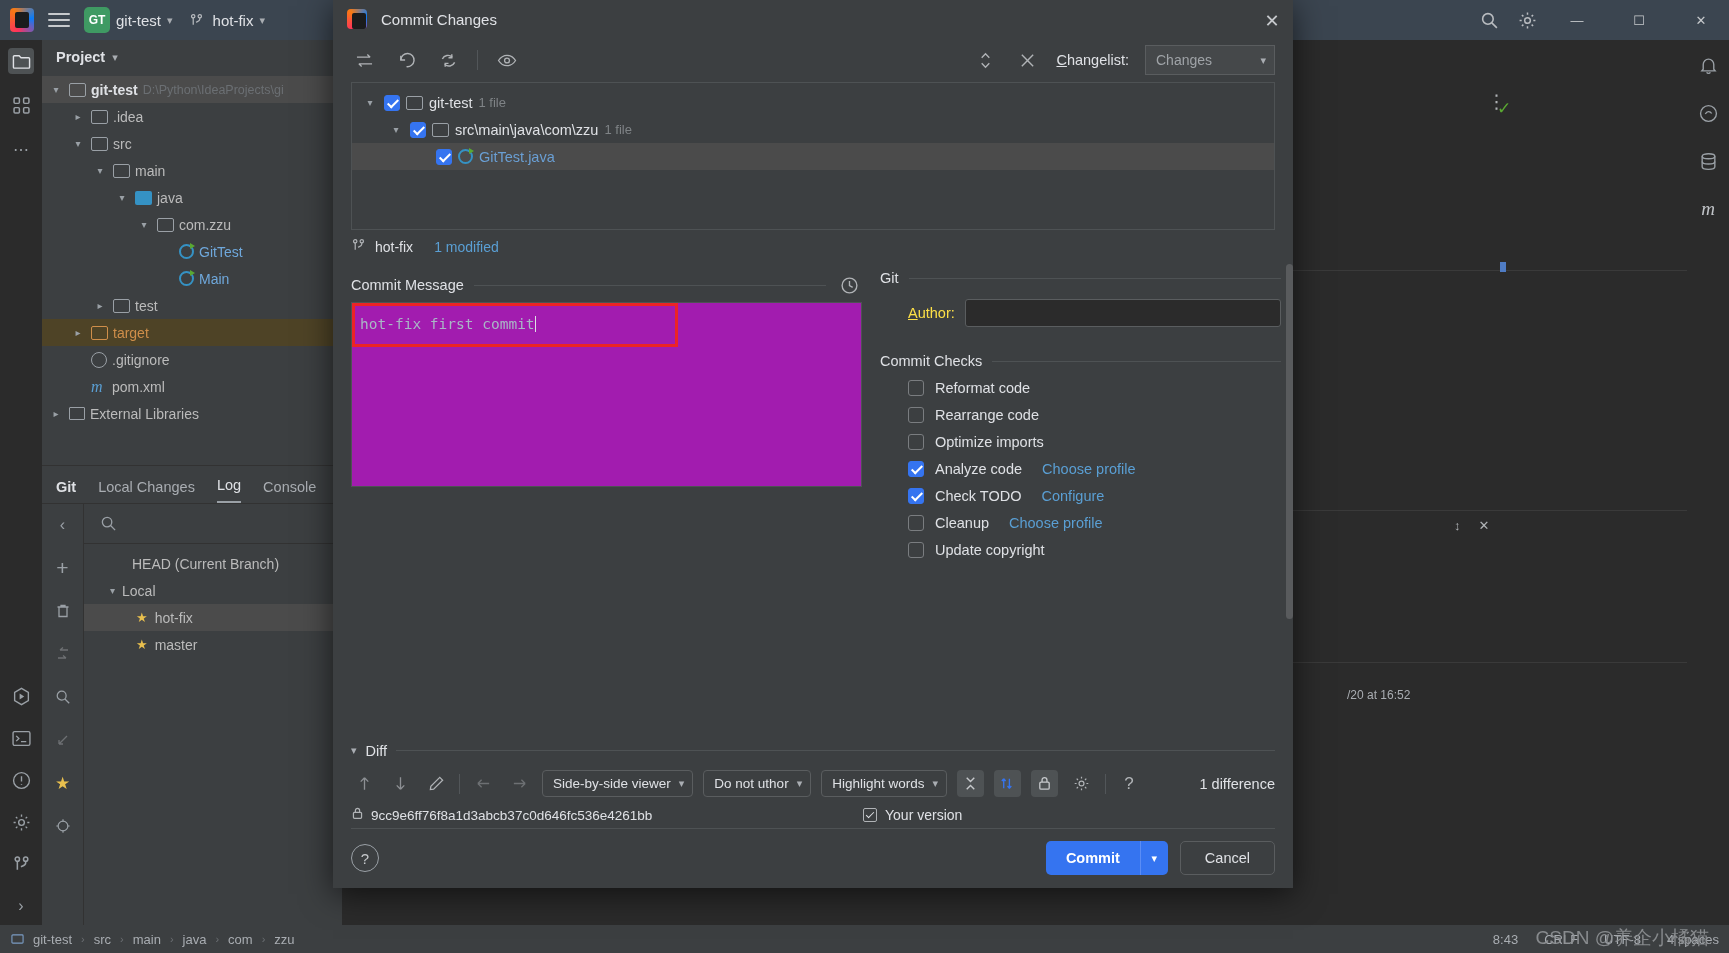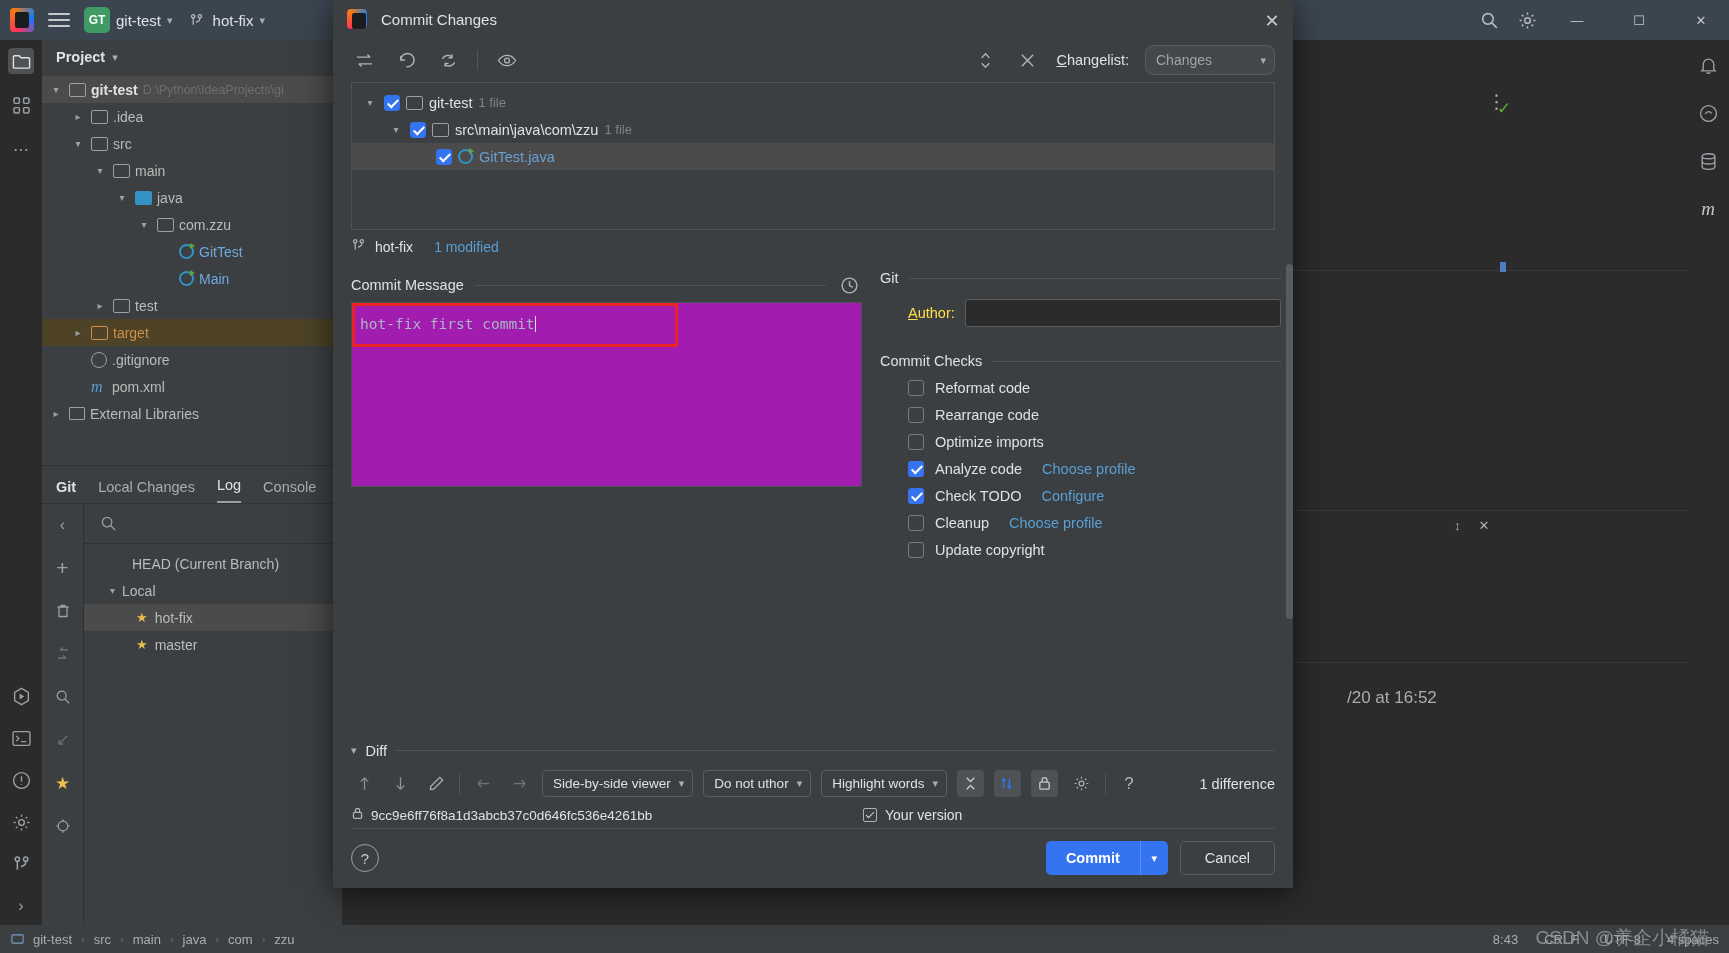--- a/index.html
+++ b/index.html
@@ -98,21 +98,21 @@
           box-shadow:0 6px 30px rgba(0,0,0,.6);display:flex;flex-direction:column;}
   .dlg-title{height:40px;display:flex;align-items:center;gap:14px;padding-left:14px;background:#3c3f41;position:relative;}
   .dlg-title-t{color:#dfe1e5;font-size:15px;}
   .dlg-close{position:absolute;right:8px;top:8px;width:26px;height:26px;display:flex;align-items:center;justify-content:center;color:#c6c9cc;cursor:pointer;font-size:18px;}
 
   .dlg-toolbar{height:46px;display:flex;align-items:center;padding:0 18px;gap:16px;}
   .tbtn{width:26px;height:26px;display:flex;align-items:center;justify-content:center;color:#b0b3b6;cursor:pointer;}
   .vsep{width:1px;height:20px;background:#525659;}
   .cl-label{color:#dfe1e5;font-size:14.5px;}
   .cl-label u{text-decoration:underline;}
-  .combo{height:30px;border:1px solid #5a5d5f;border-radius:8px;background:#45484a;display:flex;align-items:center;
+  .combo{height:30px;border:1px solid #5a5d5f;border-radius:0;background:#45484a;display:flex;align-items:center;
          justify-content:space-between;padding:0 8px 0 10px;color:#9fa3a7;font-size:14px;cursor:pointer;}
 
   .file-tree{margin:0 18px;height:155px;border:1px solid #4e5254;background:#3c3f41;padding-top:6px;}
   .ft-row{height:27px;display:flex;align-items:center;gap:6px;font-size:14.5px;color:#dfe1e5;cursor:pointer;}
   .ft-row.sel{background:#4b4b4b;}
   .cbx{width:16px;height:16px;border:1.5px solid #7a7d80;border-radius:3px;flex:none;background:#3c3f41;position:relative;cursor:pointer;}
   .cbx.on{background:#3574f0;border-color:#3574f0;}
   .cbx.on::after{content:"";position:absolute;left:5px;top:1px;width:4px;height:9px;border:solid #fff;border-width:0 2px 2px 0;transform:rotate(45deg);}
   .ft-count{color:#7f8386;font-size:13px;}
   .ft-link{color:#6a9fd4;}
@@ -448,21 +448,21 @@
       <div class="edit-line" style="left:0;top:230px;width:1345px;"></div>
       <div class="edit-line" style="left:0;top:470px;width:1345px;"></div>
       <div class="edit-line" style="left:0;top:622px;width:1345px;"></div>
       <div style="position:absolute;left:1158px;top:222px;width:6px;height:10px;background:#4f7cc4;"></div>
       <div style="position:absolute;left:1155px;top:58px;color:#5aa832;font-size:17px;">✓</div>
       <div style="position:absolute;left:1145px;top:50px;color:#b0b3b6;font-size:19px;letter-spacing:2px;">⋮</div>
       <div style="position:absolute;left:1112px;top:478px;display:flex;gap:18px;color:#b0b3b6;font-size:13px;">
         <span>↕</span>
         <span>✕</span>
       </div>
-      <div style="position:absolute;left:1005px;top:648px;color:#a9adb2;font-size:17px;">/20 at 16:52</div>
+      <div style="position:absolute;left:1005px;top:648px;color:#a9adb2;font-size:12px;">/20 at 16:52</div>
     </div>
 
     <div class="statusbar">
       <span class="ic" style="width:14px;height:14px;">
         <svg width="13" height="12" viewBox="0 0 14 12" fill="none" stroke="#7a9cc4" stroke-width="1.2">
             <rect x="1" y="1.5" width="12" height="9" rx="1"></rect>
           </svg>
       </span>
       <span id="breadcrumb" style="display:flex;align-items:center;gap:9px;">
           <span>git-test</span>

